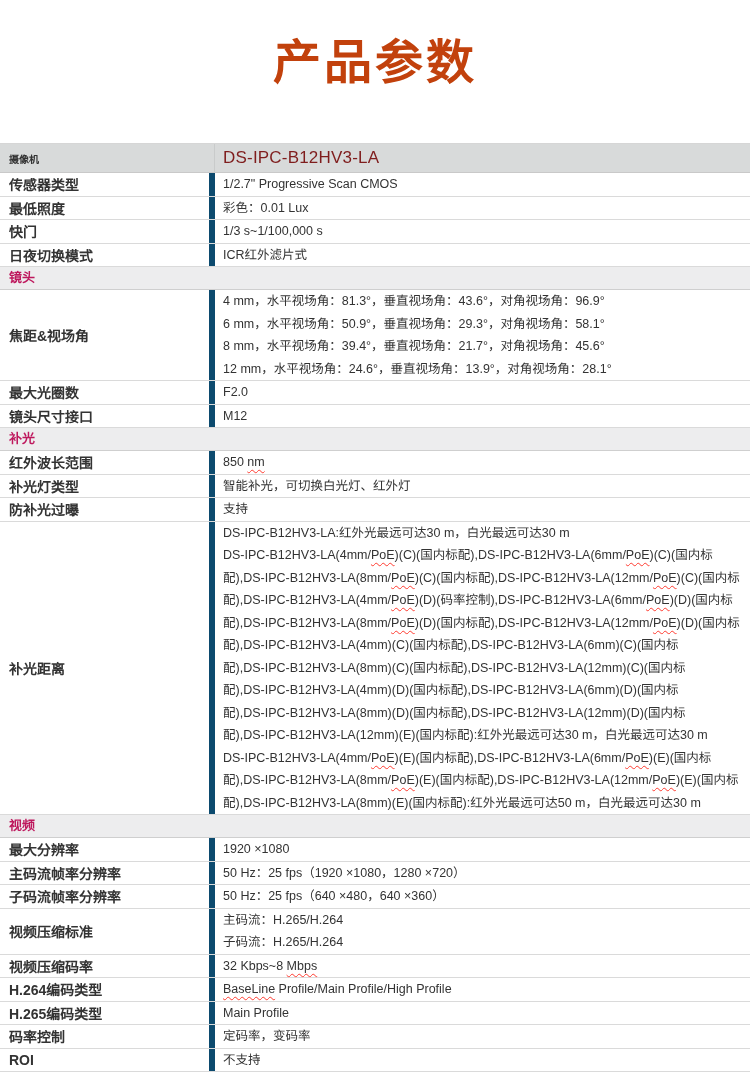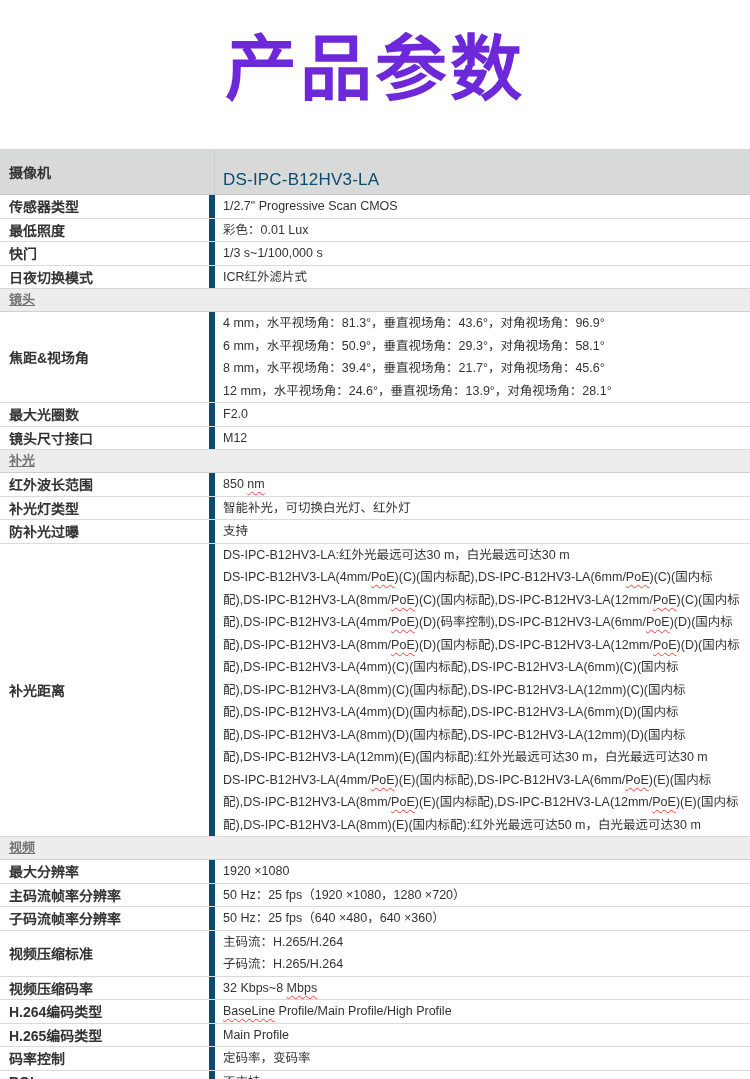--- a/index.html
+++ b/index.html
@@ -10,44 +10,43 @@
   body {
     width: 750px;
     height: 1079px;
     overflow: hidden;
     font-family: "Liberation Sans", "DejaVu Sans", sans-serif;
     color: #3a3a3a;
     -webkit-font-smoothing: antialiased;
   }
   .page-title {
     margin: 0;
-    padding-top: 24px;
+    padding-top: 18px;
     height: 90px;
     line-height: 90px;
     text-align: center;
-    font-size: 72px;
+    font-size: 48px;
     font-weight: 900;
     letter-spacing: 3px;
-    color: #6d28d9;
+    color: #c2410c;
   }
   .spec-table {
     margin-top: 35px;
     width: 750px;
     border-top: 1px solid #d6d6d6;
   }
   
   .sec-row {
     background: #ededee;
     border-bottom: 1px solid #cfcfcf;
     padding: 0 9px;
     font-weight: bold;
     font-size: 13px;
     line-height: 22px;
-    color: #737373;
-    text-decoration: underline;
+    color: #be185d;
   }
   
   .spec-row {
     display: flex;
     border-bottom: 1px solid #dadada;
     background: #ffffff;
   }
   .cell-label {
     flex: 0 0 215px;
     width: 215px;
@@ -74,28 +73,27 @@
     line-height: 22.5px;
     white-space: nowrap;
   }
   
   .spec-row.emphasis {
     background: #d8dada;
     border-bottom: 1px solid #c9c9c9;
   }
   .spec-row.emphasis .cell-label {
     border-right: 1px solid #c9cbcb;
-    font-size: 14px;
+    font-size: 10px;
   }
   .spec-row.emphasis .vline {
     font-size: 17px;
     line-height: 28px;
     letter-spacing: 0.2px;
-    color: #0c4a6e;
-    margin-top: 16px;
+    color: #7f1d1d;
   }
   
   .wavy {
     text-decoration-line: underline;
     text-decoration-style: wavy;
     text-decoration-color: #ff3b30;
     text-decoration-thickness: 1px;
     text-underline-offset: 3px;
     text-align: center;
   }

